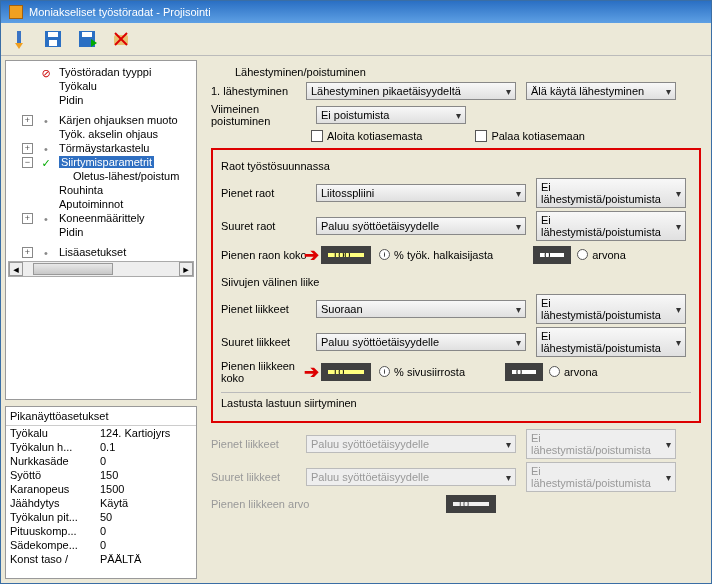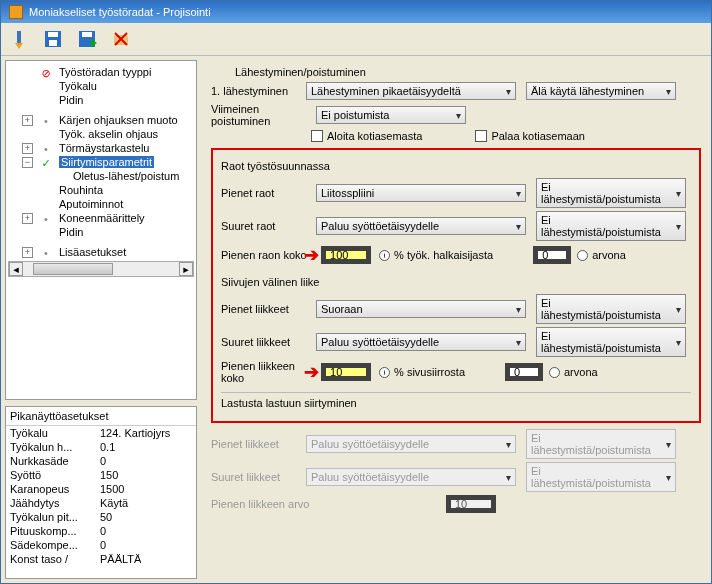--- a/index.html
+++ b/index.html
@@ -38,25 +38,25 @@
   .row .lbl2 { width: 115px; }
   .sel { background: linear-gradient(#f8f8f8,#e0e0e0); border: 1px solid #888; padding: 2px 4px; display: flex; align-items: center; justify-content: space-between; }
   .sel .caret::after { content: "▾"; color: #333; font-size: 10px; margin-left: 4px; }
   .sel.big { width: 210px; }
   .sel.sm { width: 150px; }
   .sel.disabled { color: #999; border-color: #bbb; background: #eee; }
   .chk { display: flex; align-items: center; gap: 4px; }
   .chk .box { width: 12px; height: 12px; border: 1px solid #555; background: #fff; }
   .redbox { border: 2px solid #d00; padding: 6px 8px; margin: 6px 0; }
   .subhead { margin: 4px 0 6px 0; }
-  .inp { border: 5px solid #404040; padding: 2px 4px; height: 18px; }
+  .inp { border: 7px solid #404040; padding: 2px 4px; height: 18px; }
   .inp.yellow { background: #ffff80; width: 50px; }
   .inp.grey { background: #f0f0f0; color: #555; width: 50px; }
   .inp.num { width: 38px; }
-  .radio { display: flex; align-items: flex-end; gap: 4px; }
+  .radio { display: flex; align-items: flex-start; gap: 4px; }
   .radio .r { width: 11px; height: 11px; border: 1px solid #555; border-radius: 50%; background: #fff; display: flex; align-items: center; justify-content: center; }
   .radio .r.sel::after { content: ""; width: 5px; height: 5px; border-radius: 50%; background: #333; }
   .arrow-red { color: #d00; font-size: 18px; font-weight: bold; margin: 0 2px 0 -12px; }
   svg.tool-icon { width: 20px; height: 20px; }
 </style>
 </head>
 <body>
 
 <div class="window">
   <div class="titlebar">

